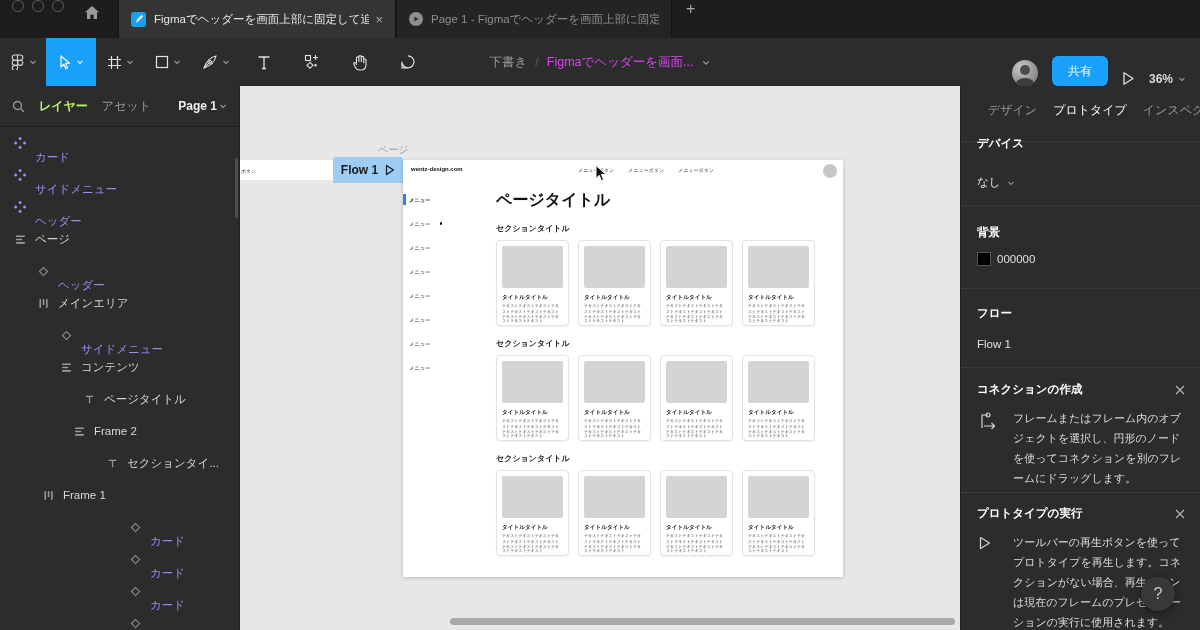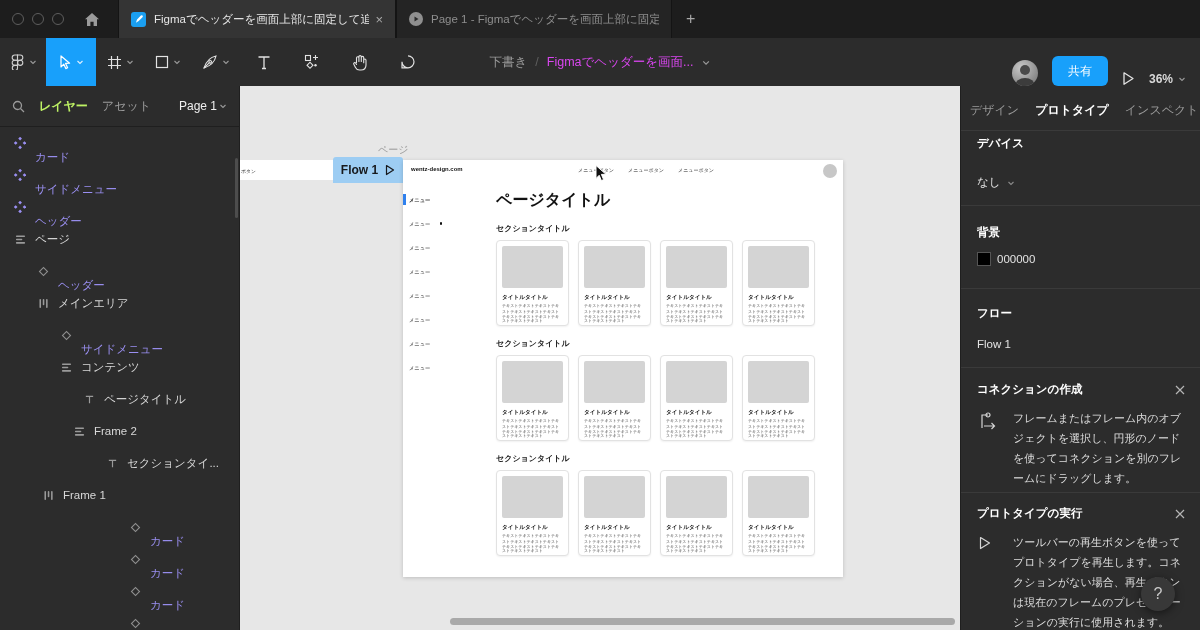--- a/index.html
+++ b/index.html
@@ -1,20 +1,20 @@
 <!DOCTYPE html>
 <html><head>
 <meta charset="utf-8">
 <style>
   html,body{margin:0;padding:0;background:#1e1e1e;width:1200px;height:630px;overflow:hidden;
     font-family:"Liberation Sans","DejaVu Sans",sans-serif;-webkit-font-smoothing:antialiased;}
   #app{position:relative;width:1200px;height:630px;background:#1e1e1e;overflow:hidden;}
 
   
-  .tabbar{position:absolute;left:0;top:0;width:1200px;height:38px;background:#1d1d1d;display:flex;align-items:center;}
+  .tabbar{position:absolute;left:0;top:0;width:1200px;height:38px;background:#1d1d1d;display:flex;}
   .winctl{display:flex;gap:8px;margin-left:12px;}
   .winctl .circ{width:12px;height:12px;border-radius:50%;border:1.5px solid #5d5d5d;box-sizing:border-box;}
   .home-btn{margin-left:16px;width:24px;height:24px;display:flex;align-items:center;justify-content:center;}
   .tab{height:38px;display:flex;align-items:center;padding:0 12px;box-sizing:border-box;border-right:1px solid #141414;border-left:1px solid #141414;}
   .tab.active{background:#343434;margin-left:14px;width:278px;}
   .tab.inactive{background:#242424;width:276px;}
   .tab .ticon{width:15px;height:15px;border-radius:3px;background:#1b9ff0;display:flex;align-items:center;justify-content:center;flex:none;}
   .tab .picon{width:14px;height:14px;border-radius:50%;background:#8f8f8f;display:flex;align-items:center;justify-content:center;flex:none;}
   .tab .ttitle{font-size:11.5px;color:#e6e6e6;margin-left:8px;white-space:nowrap;overflow:hidden;flex:1;}
   .tab.inactive .ttitle{color:#8d8d8d;}
@@ -36,21 +36,21 @@
   .avatar{width:26px;height:26px;border-radius:50%;background:radial-gradient(circle at 35% 30%,#c9c9c9,#6e6e6e);overflow:hidden;position:relative;}
   .avatar svg{position:absolute;left:0;top:0;}
   .share-btn{background:#18a0fb;color:#fff;font-size:12px;border:none;border-radius:6px;height:30px;padding:0 16px;display:flex;align-items:center;}
   .zoomctl{display:flex;align-items:center;gap:5px;color:#d9d9d9;font-size:12px;font-weight:600;}
 
   
   .leftpanel{position:absolute;left:0;top:86px;width:240px;height:544px;background:#2c2c2c;border-right:1px solid #1f1f1f;box-sizing:border-box;overflow:hidden;}
   .lp-head{height:41px;display:flex;align-items:center;border-bottom:1px solid #1f1f1f;padding:0 12px;box-sizing:border-box;gap:14px;}
   .lp-tab{font-size:12px;color:#9a9a9a;}
   .lp-tab.active{color:#bef264;font-weight:700;}
-  .lp-page{margin-left:auto;display:flex;align-items:center;gap:2px;color:#f0f0f0;font-size:12px;font-weight:400;}
+  .lp-page{margin-left:auto;display:flex;align-items:center;gap:2px;color:#f0f0f0;font-size:12px;font-weight:700;}
   .layers{position:absolute;left:0;top:41px;right:0;bottom:0;overflow:hidden;}
   .layer-row{display:flex;align-items:center;gap:9px;height:32px;box-sizing:border-box;}
   .licon{width:12px;display:flex;align-items:center;justify-content:center;flex:none;}
   .llabel{font-size:11.5px;font-weight:500;color:#d8d8d8;white-space:nowrap;}
   .layer-row.purple .llabel{color:#9a8ff2;margin-top:28px;}
   .lp-scroll{position:absolute;right:1px;top:72px;width:3px;height:60px;border-radius:2px;background:#4d4d4d;}
 
   
   .canvas{position:absolute;left:240px;top:86px;width:720px;height:544px;background:#e7e7e7;overflow:hidden;}
   .frame-label{position:absolute;left:138px;top:57px;font-size:10px;color:#9b9b9b;}
@@ -78,23 +78,23 @@
   .card-row{margin-top:5px;display:flex;gap:9px;}
   .mcard{width:73px;height:86px;box-sizing:border-box;background:#fff;border:1px solid #e2e2e2;border-radius:4px;padding:5px;box-shadow:0 1px 2px rgba(0,0,0,.06);}
   .mcard-img{width:100%;height:42px;background:#d4d4d4;border-radius:2px;}
   .mcard-title{margin-top:5px;font-size:7px;font-weight:700;color:#111;transform:scale(.8);transform-origin:left top;white-space:nowrap;}
   .mcard-body{margin-top:1px;font-size:7px;line-height:1.25;color:#444;transform:scale(.57);transform-origin:left top;width:175%;word-break:break-all;}
   .hscroll{position:absolute;left:210px;top:532px;width:505px;height:7px;border-radius:4px;background:#a9a9a9;}
   .cursor{position:absolute;left:355px;top:79px;}
 
   
   .rightpanel{position:absolute;left:960px;top:86px;width:240px;height:544px;background:#2c2c2c;border-left:1px solid #1f1f1f;box-sizing:border-box;overflow:hidden;}
-  .rp-tabs{position:absolute;left:0;top:5px;right:0;height:40px;display:flex;align-items:center;gap:16px;padding:0 9px;border-bottom:1px solid #3a3a3a;box-sizing:border-box;}
+  .rp-tabs{position:absolute;left:0;top:16px;right:0;height:40px;display:flex;gap:16px;padding:0 27px;border-bottom:1px solid #3a3a3a;box-sizing:border-box;}
   .rp-tab{font-size:12px;color:#9a9a9a;white-space:nowrap;}
-  .rp-tab.active{color:#fff;font-weight:700;}
+  .rp-tab.active{color:#fff;font-weight:400;}
   .rp-div{position:absolute;left:0;right:0;height:1px;background:#3a3a3a;}
   .rp-label{position:absolute;left:16px;font-size:11.5px;font-weight:700;color:#fff;}
   .rp-value{position:absolute;left:16px;font-size:11.5px;color:#e3e3e3;display:flex;align-items:center;gap:6px;}
   .swatch{width:14px;height:14px;background:#000;border:1px solid #555;box-sizing:border-box;}
   .rp-card-title{position:absolute;left:16px;font-size:11.5px;font-weight:700;color:#fff;}
   .rp-x{position:absolute;right:14px;width:12px;height:12px;}
   .rp-body{position:absolute;left:52px;right:12px;font-size:11px;line-height:20px;color:#dedede;}
   .rp-icon{position:absolute;left:18px;}
   .help-btn{position:absolute;left:180px;top:491px;width:34px;height:34px;border-radius:50%;background:#383838;color:#c9c9c9;
     font-size:16px;display:flex;align-items:center;justify-content:center;box-shadow:0 2px 8px rgba(0,0,0,.5);}

